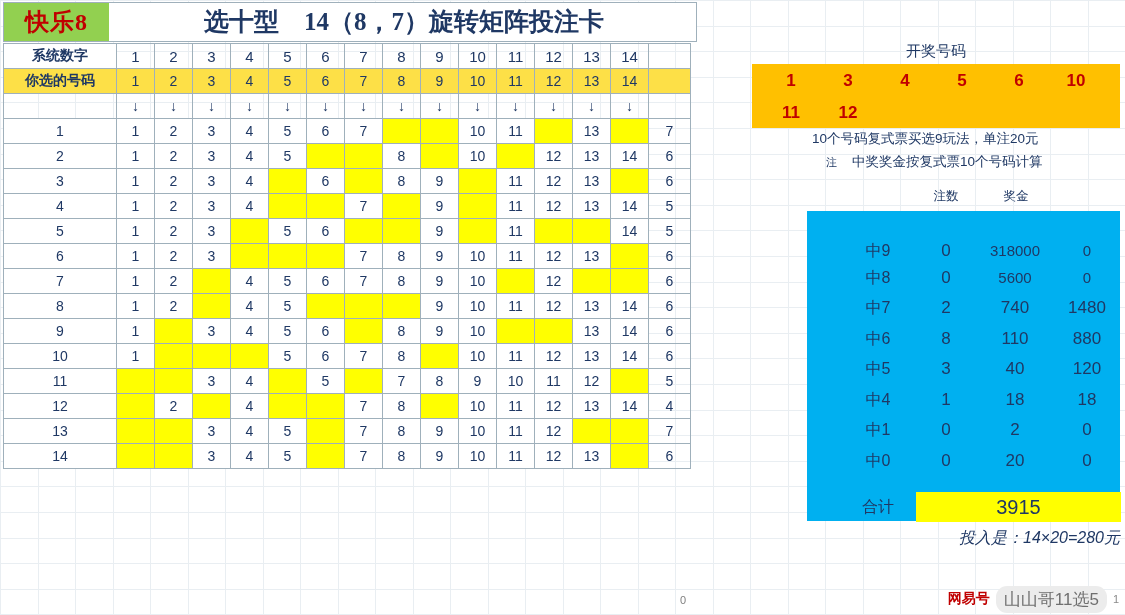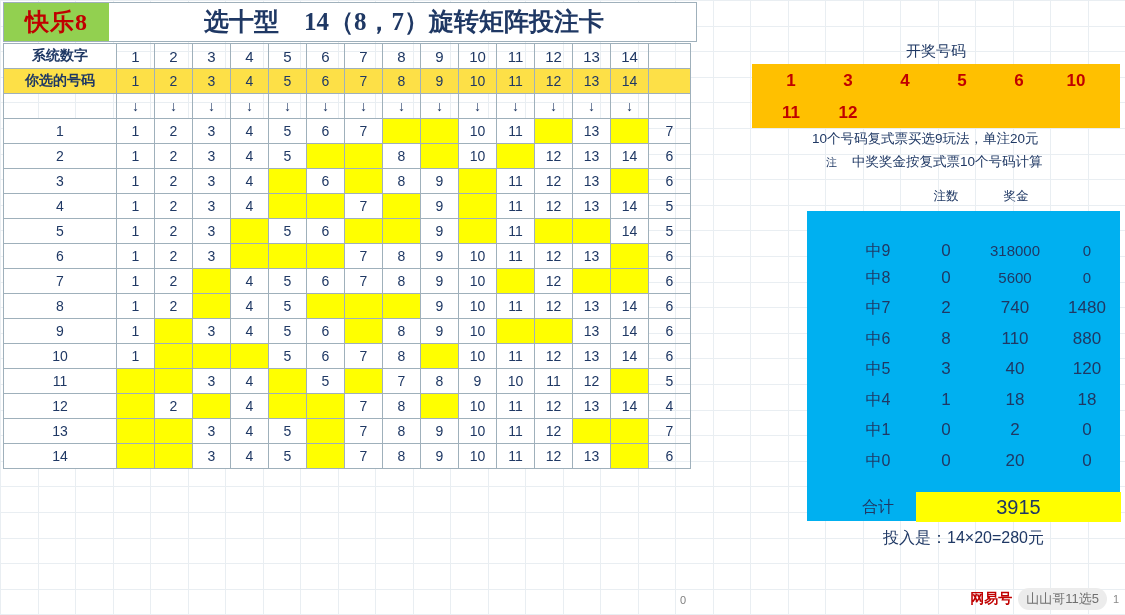--- a/index.html
+++ b/index.html
@@ -110,31 +110,31 @@
   .prize-row .amt.small,.prize-row .tot.small{font-size:15px;}
   .total-row{position:absolute;left:0;top:280px;width:313px;height:30px;}
   .total-row .lbl{position:absolute;left:30px;top:0;width:80px;height:30px;line-height:30px;
     font-size:16px;color:#1f3864;text-align:center;}
   .total-row .val{
     position:absolute;left:108px;top:0;width:205px;height:30px;line-height:30px;
     background:#ffff00;color:#1f3864;font-size:20px;text-align:center;
   }
   .invest{
     position:absolute;left:807px;top:528px;width:313px;height:26px;
-    text-align:center;font-size:16px;color:#1f3864;
+    text-align:right;font-size:16px;color:#1f3864;font-style:italic;
   }
 
   
   .wm{
     position:absolute;right:6px;bottom:6px;height:20px;display:flex;align-items:center;
     font-size:13px;color:#8a8a8a;
   }
   .wm .logo{color:#c00000;font-weight:bold;margin-right:6px;font-size:14px;}
   .wm .pill{
-    background:#ececec;color:#6f6f6f;border-radius:11px;padding:2px 8px;font-size:13px;
+    background:#ececec;color:#6f6f6f;border-radius:11px;padding:2px 8px;font-size:17px;
   }
   .wm .pagenum{margin-left:6px;color:#8a8a8a;font-size:11px;}
   .zero{
     position:absolute;left:680px;top:594px;font-size:11px;color:#808080;
   }
 </style>
 </head>
 <body>
 
 <div class="bg-grid"></div>

